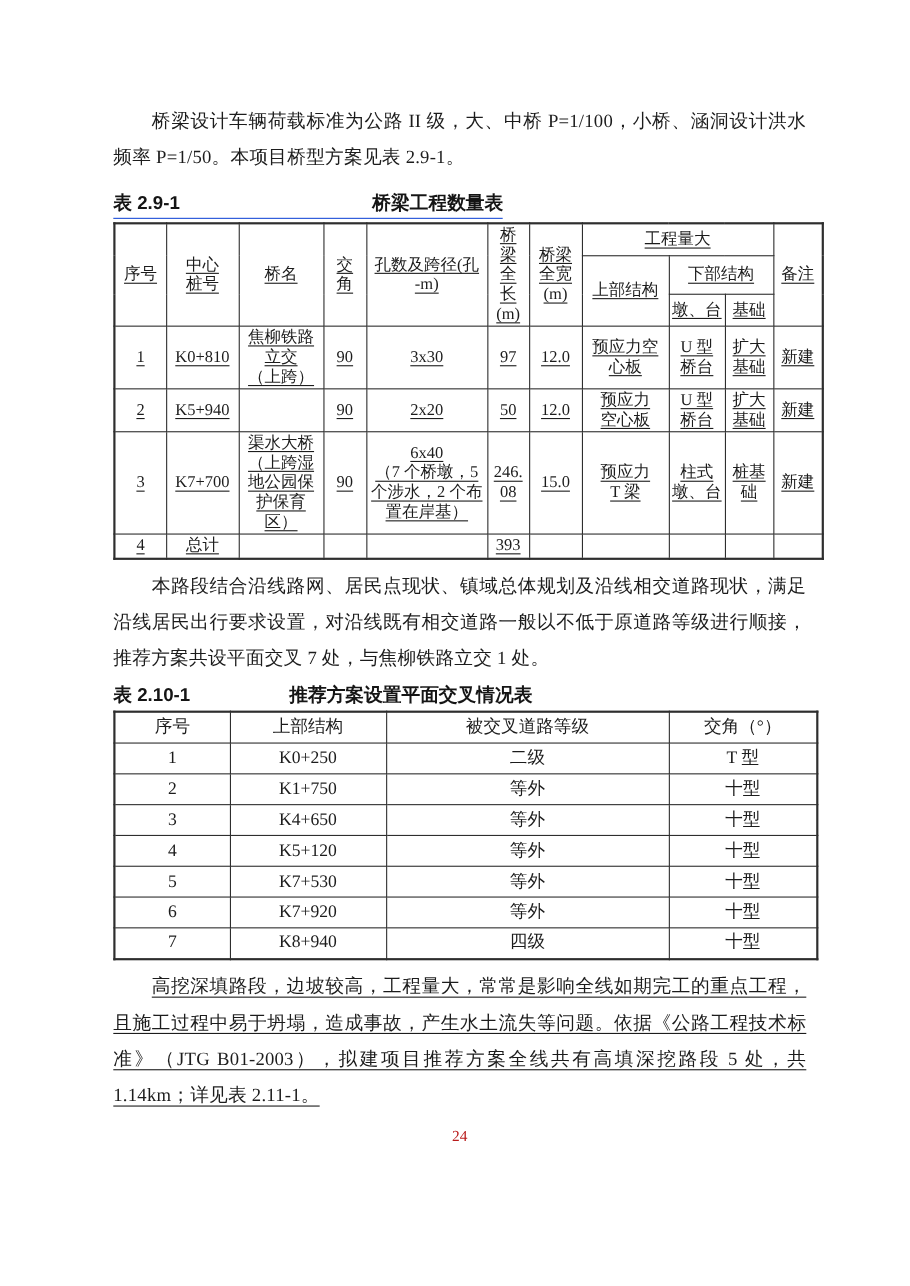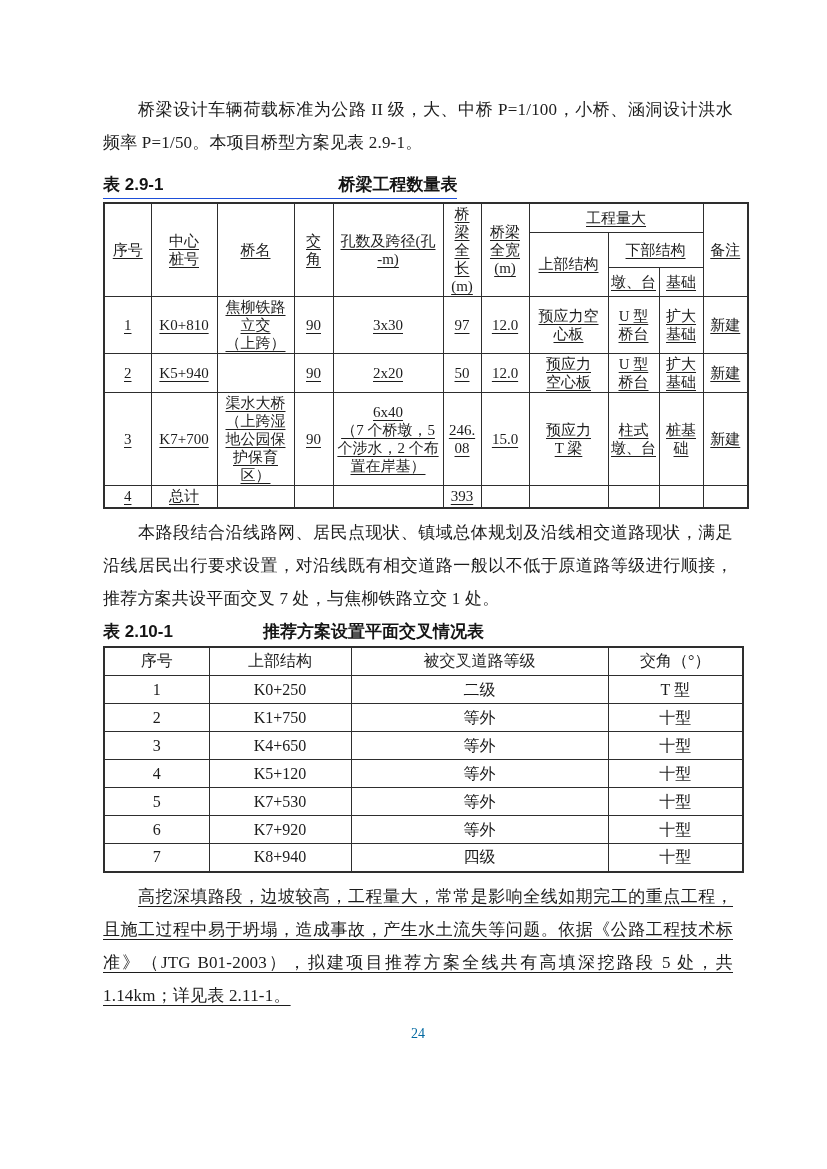--- a/index.html
+++ b/index.html
@@ -46,21 +46,21 @@
   }
   .t2 thead tr { height:29px; }
   .t2 tbody tr { height:28px; }
 
   .sec-heading { margin:33px 0 0 0; font-size:18px; line-height:24px; }
   .sec-num { font-family:"Liberation Serif","DejaVu Serif",serif; font-size:17px; font-weight:normal; margin-right:13px; }
   .sec-title { font-family:"Liberation Sans","DejaVu Sans",sans-serif; font-weight:bold; color:#141414; }
   .sec-title.u { text-decoration:underline; text-underline-offset:4px; }
 
   .p-after-heading { margin-top:7px; }
-  .pagenum { margin-top:14px; text-align:center; font-size:14px; color:#0369a1; }
+  .pagenum { margin-top:14px; text-align:center; font-size:14px; color:#b91c1c; }
 </style>
 </head>
 <body>
 
 <div class="page">
 
   <p class="para">桥梁设计车辆荷载标准为公路 II 级，大、中桥 P=1/100，小桥、涵洞设计洪水频率 P=1/50。本项目桥型方案见表 2.9-1。</p>
 
   <div class="caption">
     <span class="cap-inner cap-underlined">

